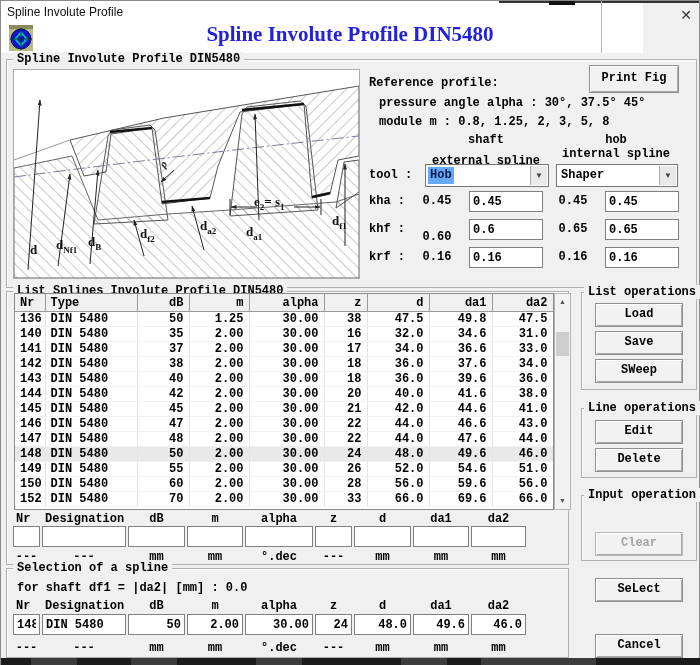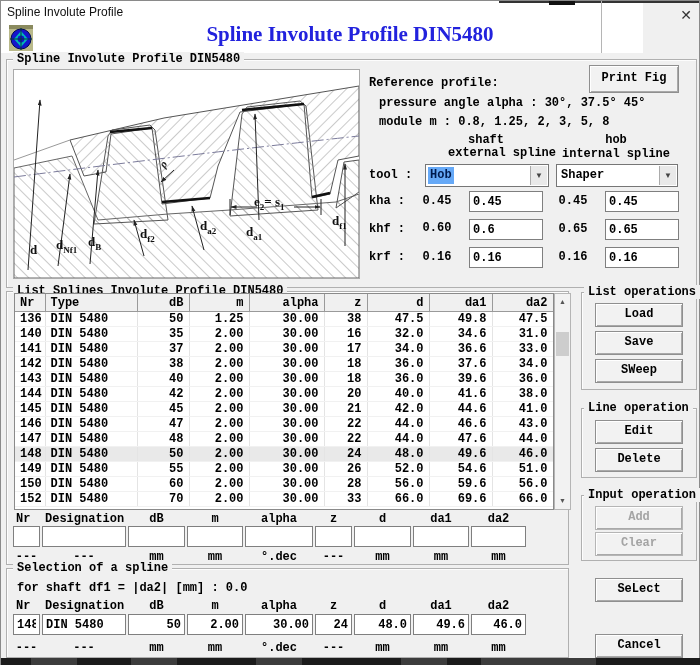--- a/index.html
+++ b/index.html
@@ -184,42 +184,42 @@
     <span id="e2s1"><span>e</span><sub>2</sub><span>= s</span><sub>1</sub></span>
   </div>
 
   <div class="btn" style="left:588px;top:64px;width:88px;height:26px;line-height:24px;">Print Fig</div>
 
   <span class="rtext" style="left:368px;top:75px;">Reference profile:</span>
   <span class="rtext" style="left:378px;top:95px;">pressure angle alpha : 30°, 37.5° 45°</span>
   <span class="rtext" style="left:378px;top:114px;">module m : 0.8, 1.25, 2, 3, 5, 8</span>
 
   <span class="rtext ctr" style="left:424px;top:132px;width:122px;">shaft</span>
-  <span class="rtext ctr" style="left:424px;top:145px;width:122px;margin-left:16px;">external spline</span>
+  <span class="rtext ctr" style="left:424px;top:153px;width:122px;">external spline</span>
   <span class="rtext ctr" style="left:555px;top:132px;width:120px;">hob</span>
   <span class="rtext ctr" style="left:555px;top:146px;width:120px;">internal spline</span>
 
   <span class="rtext" style="left:368px;top:167px;">tool :</span>
   <div class="combo" style="left:424px;top:163px;width:122px;">
     <span class="cval selhl">Hob</span>
     <span class="cbtn">▼</span>
   </div>
   <div class="combo" style="left:555px;top:163px;width:120px;">
     <span class="cval">Shaper</span>
     <span class="cbtn">▼</span>
   </div>
 
   <div id="krows">
       <span class="rtext" style="left: 368px; top: 193px;">kha :</span>
       <span class="rtext ctr" style="left: 412px; top: 193px; width: 48px;">0.45</span>
       <input class="tfield" value="0.45" style="left: 468px; top: 190px; width: 74px; height: 21px;">
       <span class="rtext ctr" style="left: 548px; top: 193px; width: 48px;">0.45</span>
       <input class="tfield" value="0.45" style="left: 604px; top: 190px; width: 74px; height: 21px;">
       <span class="rtext" style="left: 368px; top: 221px;">khf :</span>
-      <span class="rtext ctr" style="left: 412px; top: 220px; width: 48px;">0.60</span>
+      <span class="rtext ctr" style="left: 412px; top: 229px; width: 48px;">0.60</span>
       <input class="tfield" value="0.6" style="left: 468px; top: 218px; width: 74px; height: 21px;">
       <span class="rtext ctr" style="left: 548px; top: 221px; width: 48px;">0.65</span>
       <input class="tfield" value="0.65" style="left: 604px; top: 218px; width: 74px; height: 21px;">
       <span class="rtext" style="left: 368px; top: 249px;">krf :</span>
       <span class="rtext ctr" style="left: 412px; top: 249px; width: 48px;">0.16</span>
       <input class="tfield" value="0.16" style="left: 468px; top: 246px; width: 74px; height: 21px;">
       <span class="rtext ctr" style="left: 548px; top: 249px; width: 48px;">0.16</span>
       <input class="tfield" value="0.16" style="left: 604px; top: 246px; width: 74px; height: 21px;">
     </div>
 
@@ -441,29 +441,28 @@
     </div>
 
   <div class="gbox" style="left:580px;top:291px;width:114px;height:96px;">
     <span class="gtitle" style="left:2px;">List operations</span>
   </div>
   <div class="btn" style="left:594px;top:302px;">Load</div>
   <div class="btn" style="left:594px;top:330px;">Save</div>
   <div class="btn" style="left:594px;top:358px;">SWeep</div>
 
   <div class="gbox" style="left:580px;top:407px;width:114px;height:68px;">
-    <span class="gtitle" style="left:2px;">Line operation</span>
+    <span class="gtitle" style="left:2px;">Line operations</span>
   </div>
   <div class="btn" style="left:594px;top:447px;">Delete</div>
   <div class="btn" style="left:594px;top:419px;">Edit</div>
 
   <div class="gbox" style="left:580px;top:494px;width:114px;height:64px;">
     <span class="gtitle" style="left:2px;">Input operation</span>
   </div>
-  <div class="btn disabled" style="left:594px;top:505px;">Add</div>
   <div class="btn disabled" style="left:594px;top:531px;">Clear</div>
 
   <div class="gbox" style="left:5px;top:567px;width:561px;height:88px;">
     <span class="gtitle">Selection of a spline</span>
   </div>
   <span class="rtext" style="left:16px;top:580px;">for shaft df1 = |da2|  [mm] : 0.0</span>
   <div class="frow heads" style="top:598px;" id="selheads">
       <span class="L">Nr</span>
       <span class="L">Designation</span>
       <span>dB</span>

